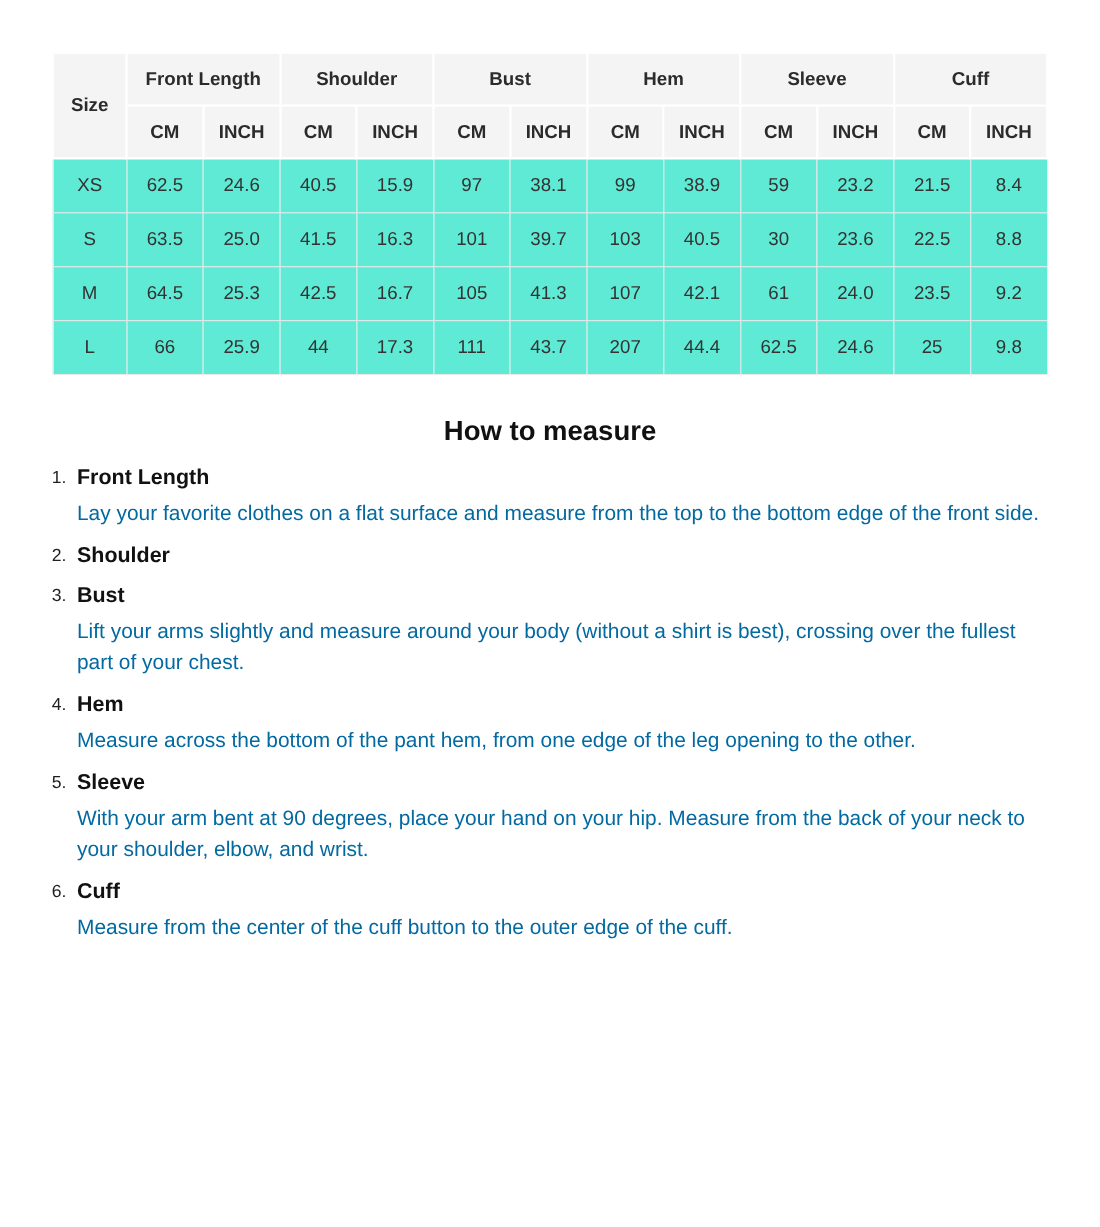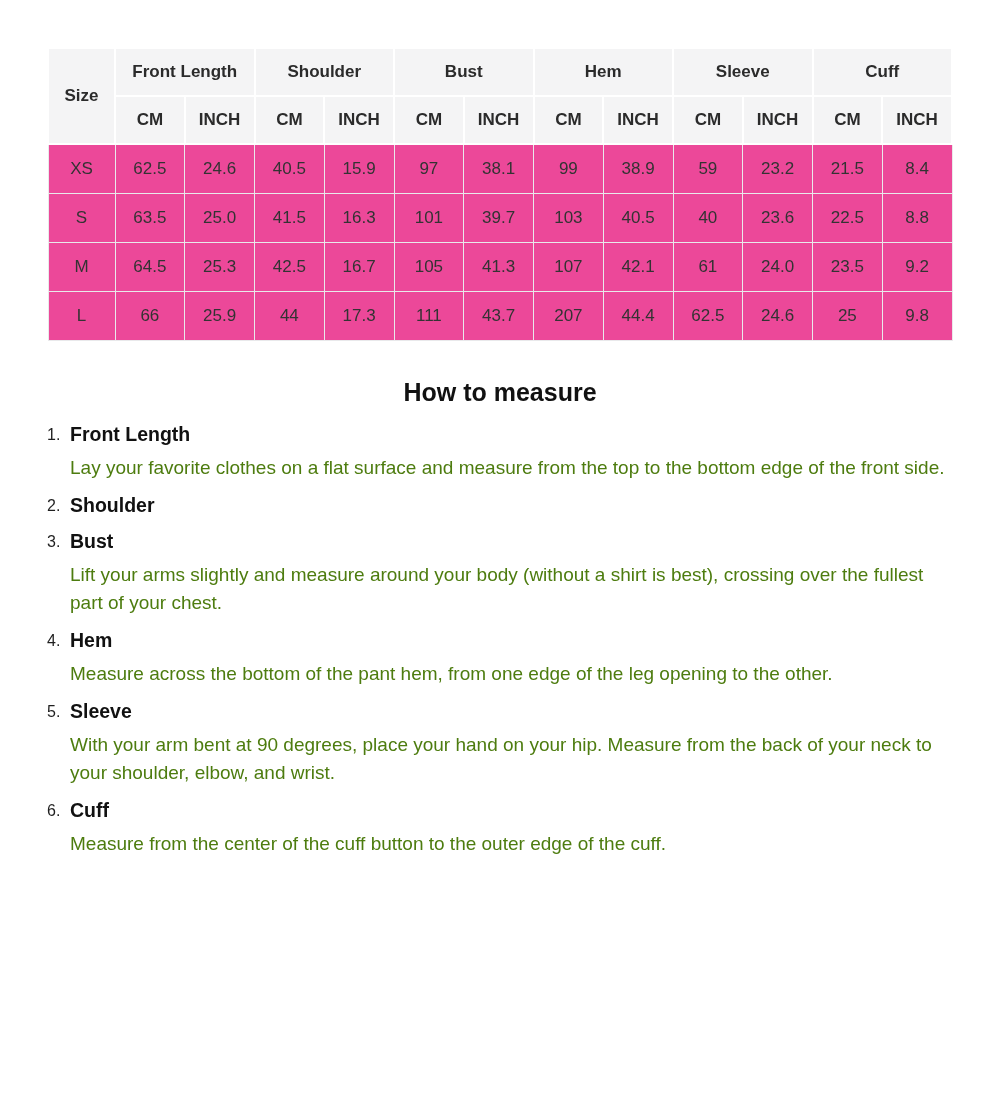--- a/index.html
+++ b/index.html
@@ -30,21 +30,21 @@
     height: 48px;
     padding: 0 2px;
     vertical-align: middle;
   }
   table.size-chart th.corner { width: 67px; text-align: center; }
   table.size-chart td {
     border: 1px solid #e9e9eb;
     height: 49px;
     padding: 0 2px;
     vertical-align: middle;
-    background: #ec4899;
+    background: #5eead4;
   }
 
   
   h2.section-title {
     font-size: 25px;
     font-weight: bold;
     color: #111111;
     margin: 37px 0 15px 0;
     text-align: center;
   }
@@ -76,21 +76,21 @@
   .term {
     font-weight: bold;
     font-size: 19.5px;
     line-height: 25px;
     color: #111111;
   }
   .desc {
     margin: 7px 0 0 0;
     font-size: 19px;
     line-height: 28px;
-    color: #4d7c0f;
+    color: #0369a1;
   }
 </style>
 </head>
 <body>
 
 <div class="page">
 
   <table class="size-chart">
       <thead>
         <tr>
@@ -136,21 +136,21 @@
         <tr>
           <td>S</td>
           <td>63.5</td>
           <td>25.0</td>
           <td>41.5</td>
           <td>16.3</td>
           <td>101</td>
           <td>39.7</td>
           <td>103</td>
           <td>40.5</td>
-          <td>40</td>
+          <td>30</td>
           <td>23.6</td>
           <td>22.5</td>
           <td>8.8</td>
         </tr>
         <tr>
           <td>M</td>
           <td>64.5</td>
           <td>25.3</td>
           <td>42.5</td>
           <td>16.7</td>

